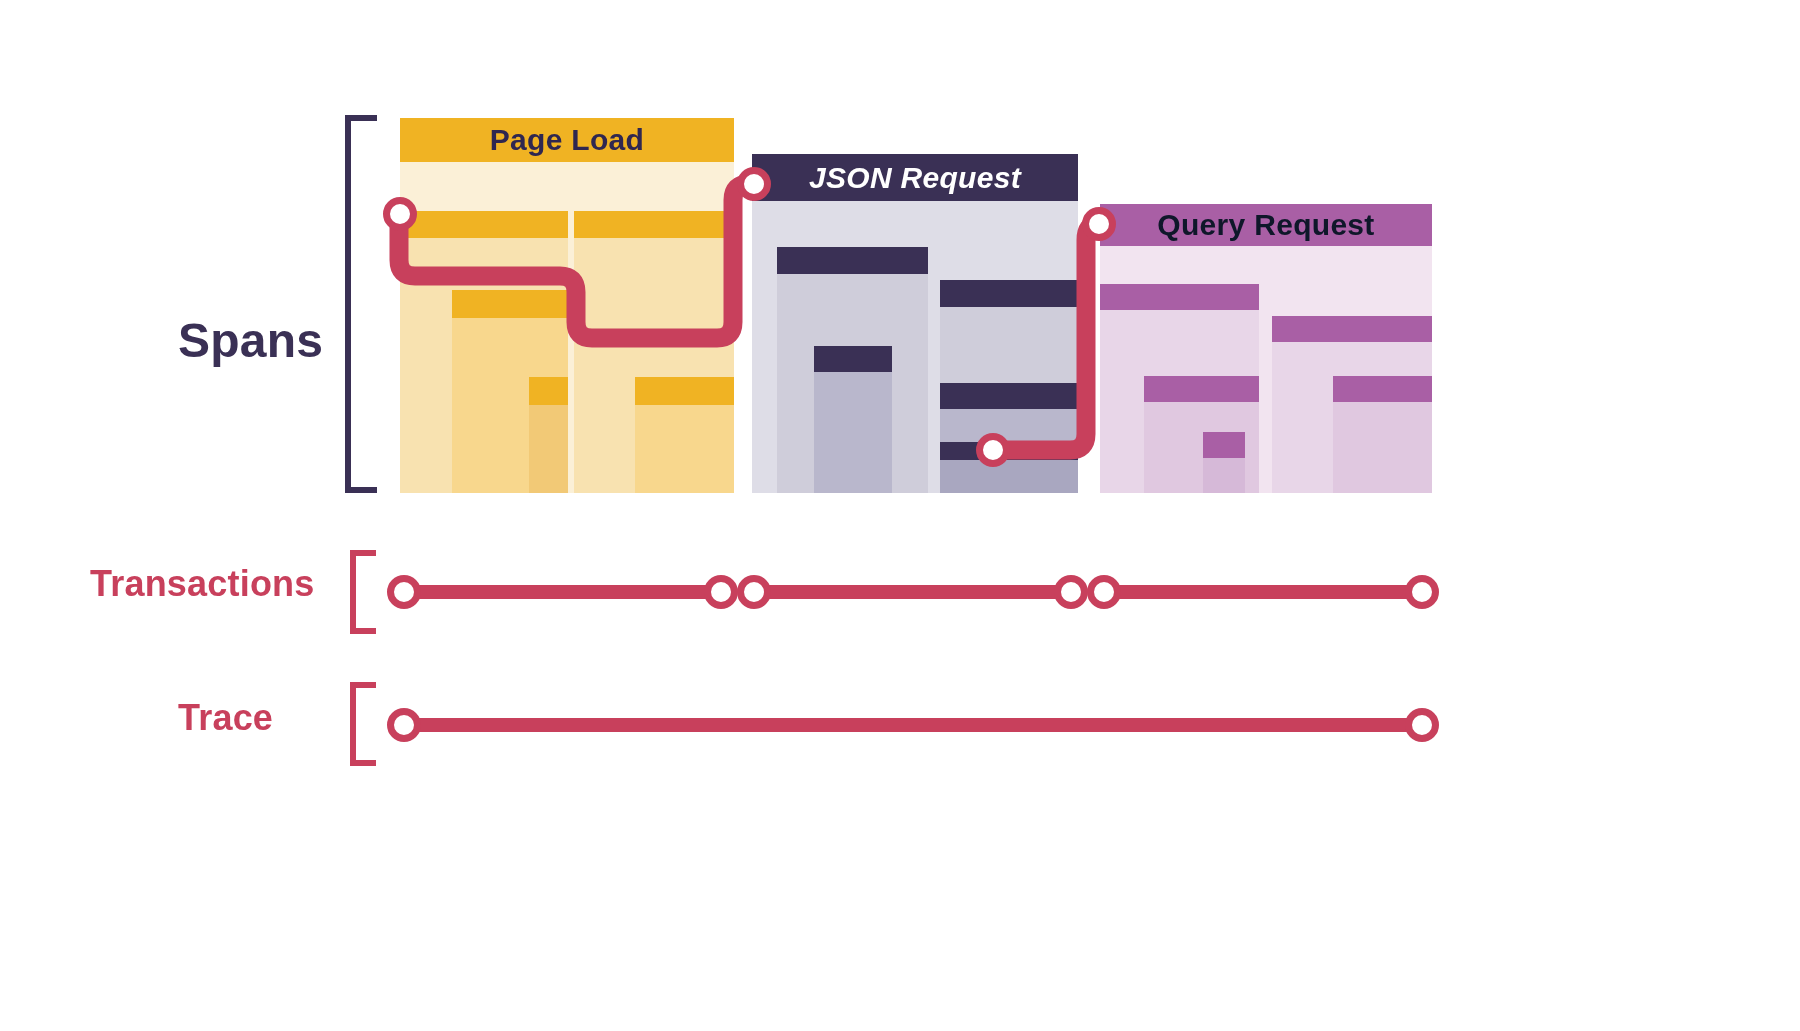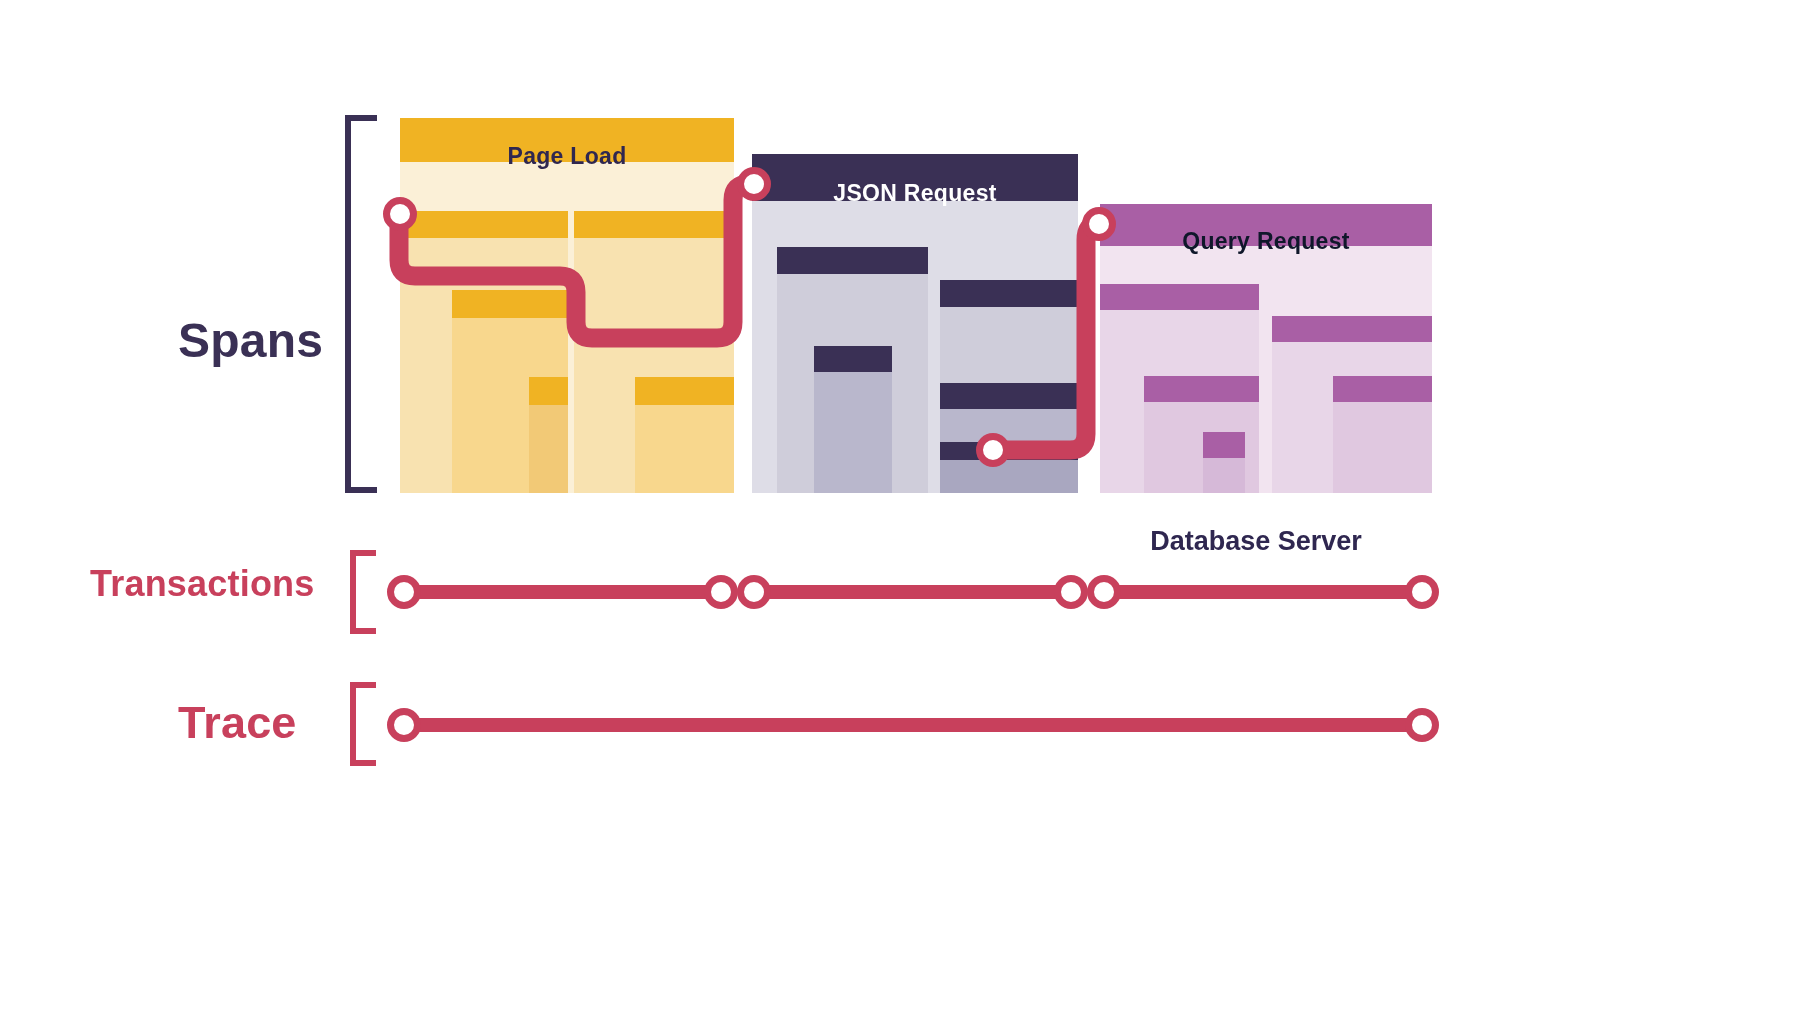--- a/index.html
+++ b/index.html
@@ -5,31 +5,31 @@
   html,body{margin:0;padding:0;background:#ffffff;}
   body{width:1800px;height:1031px;font-family:"Liberation Sans",sans-serif;overflow:hidden;}
   #stage{position:relative;width:1800px;height:1031px;background:#fff;}
 
   .abs{position:absolute;}
 
   
   .rowlabel{position:absolute;font-weight:bold;letter-spacing:.2px;white-space:nowrap;}
   .rowlabel.spans{color:#3a3055;font-size:48px;}
   .rowlabel.txn{color:#c8405c;font-size:36px;}
-  .rowlabel.trace{color:#c8405c;font-size:45px;text-align:right;}
+  .rowlabel.trace{color:#c8405c;font-size:36px;text-align:right;}
 
   
   .bracket{position:absolute;box-sizing:border-box;border-style:solid;border-right:0;}
   .bracket.spans{border-color:#3a3055;border-width:6px;}
   .bracket.red{border-color:#c8405c;border-width:6px;}
 
   
   .service{position:absolute;box-sizing:border-box;}
-  .svc-title{position:absolute;left:0;top:16px;width:100%;display:flex;align-items:center;justify-content:center;
-             font-weight:bold;font-size:23px;letter-spacing:.3px;}
+  .svc-title{position:absolute;left:0;top:0;width:100%;display:flex;align-items:center;justify-content:center;
+             font-weight:bold;font-size:30px;letter-spacing:.3px;}
   .svc-body{position:absolute;left:0;width:100%;}
   .span-bar{position:absolute;box-sizing:border-box;}
   .span-head{position:absolute;left:0;top:0;width:100%;}
 
   .svc-name{position:absolute;font-weight:bold;font-size:27px;color:#2f2750;text-align:center;}
 
   
   .tl-seg{position:absolute;height:14px;background:#c8405c;border-radius:2px;}
   .tl-dot{position:absolute;width:34px;height:34px;border-radius:50%;background:#ffffff;
           border:7px solid #c8405c;box-sizing:border-box;}
@@ -79,21 +79,21 @@
     <div class="span-bar" style="left:235px;top:259px;width:99px;height:116px;background:#f8d78d;">
       <div class="span-head" style="height:28px;background:#f0b323;"></div>
     </div>
   </div>
 
 
   <div class="service" id="svc-backend" style="left:752px;top:154px;width:326px;height:339px;">
 
     <div class="svc-body abs" style="top:47px;height:292px;background:#dedde7;"></div>
 
-    <div class="abs" style="left:0;top:0;width:100%;height:47px;background:#3a3055;">
+    <div class="abs" style="left:0;top:0;width:100%;height:47px;background:#3a3055;font-style:italic;">
       <div class="svc-title" style="height:47px;color:#ffffff;">JSON Request</div>
     </div>
 
     <div class="span-bar" style="left:25px;top:93px;width:151px;height:246px;background:#cfcdda;">
       <div class="span-head" style="height:27px;background:#3a3055;"></div>
     </div>
 
     <div class="span-bar" style="left:62px;top:192px;width:78px;height:147px;background:#b9b7cc;">
       <div class="span-head" style="height:26px;background:#3a3055;"></div>
     </div>
@@ -134,21 +134,20 @@
 
     <div class="span-bar" style="left:172px;top:112px;width:160px;height:177px;background:#e8d6e8;">
       <div class="span-head" style="height:26px;background:#a95fa5;"></div>
     </div>
 
     <div class="span-bar" style="left:233px;top:172px;width:99px;height:117px;background:#e0c8e0;">
       <div class="span-head" style="height:26px;background:#a95fa5;"></div>
     </div>
   </div>
 
-  <div class="svc-name" style="left:1090px;top:526px;width:332px;">Database Server</div>
 
   <svg class="conn" viewBox="0 0 1800 1031">
 
     <path d="M 399 214 L 399 260 Q 399 276 415 276 L 560 276 Q 576 276 576 292 L 576 322 Q 576 338 592 338 L 717 338 Q 733 338 733 322 L 733 200 Q 733 184 749 184" fill="none" stroke="#c8405c" stroke-width="19" stroke-linecap="round" stroke-linejoin="round"></path>
 
     <path d="M 992 450 L 1070 450 Q 1086 450 1086 434 L 1086 240 Q 1086 224 1098 224" fill="none" stroke="#c8405c" stroke-width="19" stroke-linecap="round" stroke-linejoin="round"></path>
   </svg>
 
   <div class="tl-dot" style="left:383px;top:197px;"></div>
   <div class="tl-dot" style="left:737px;top:167px;"></div>

